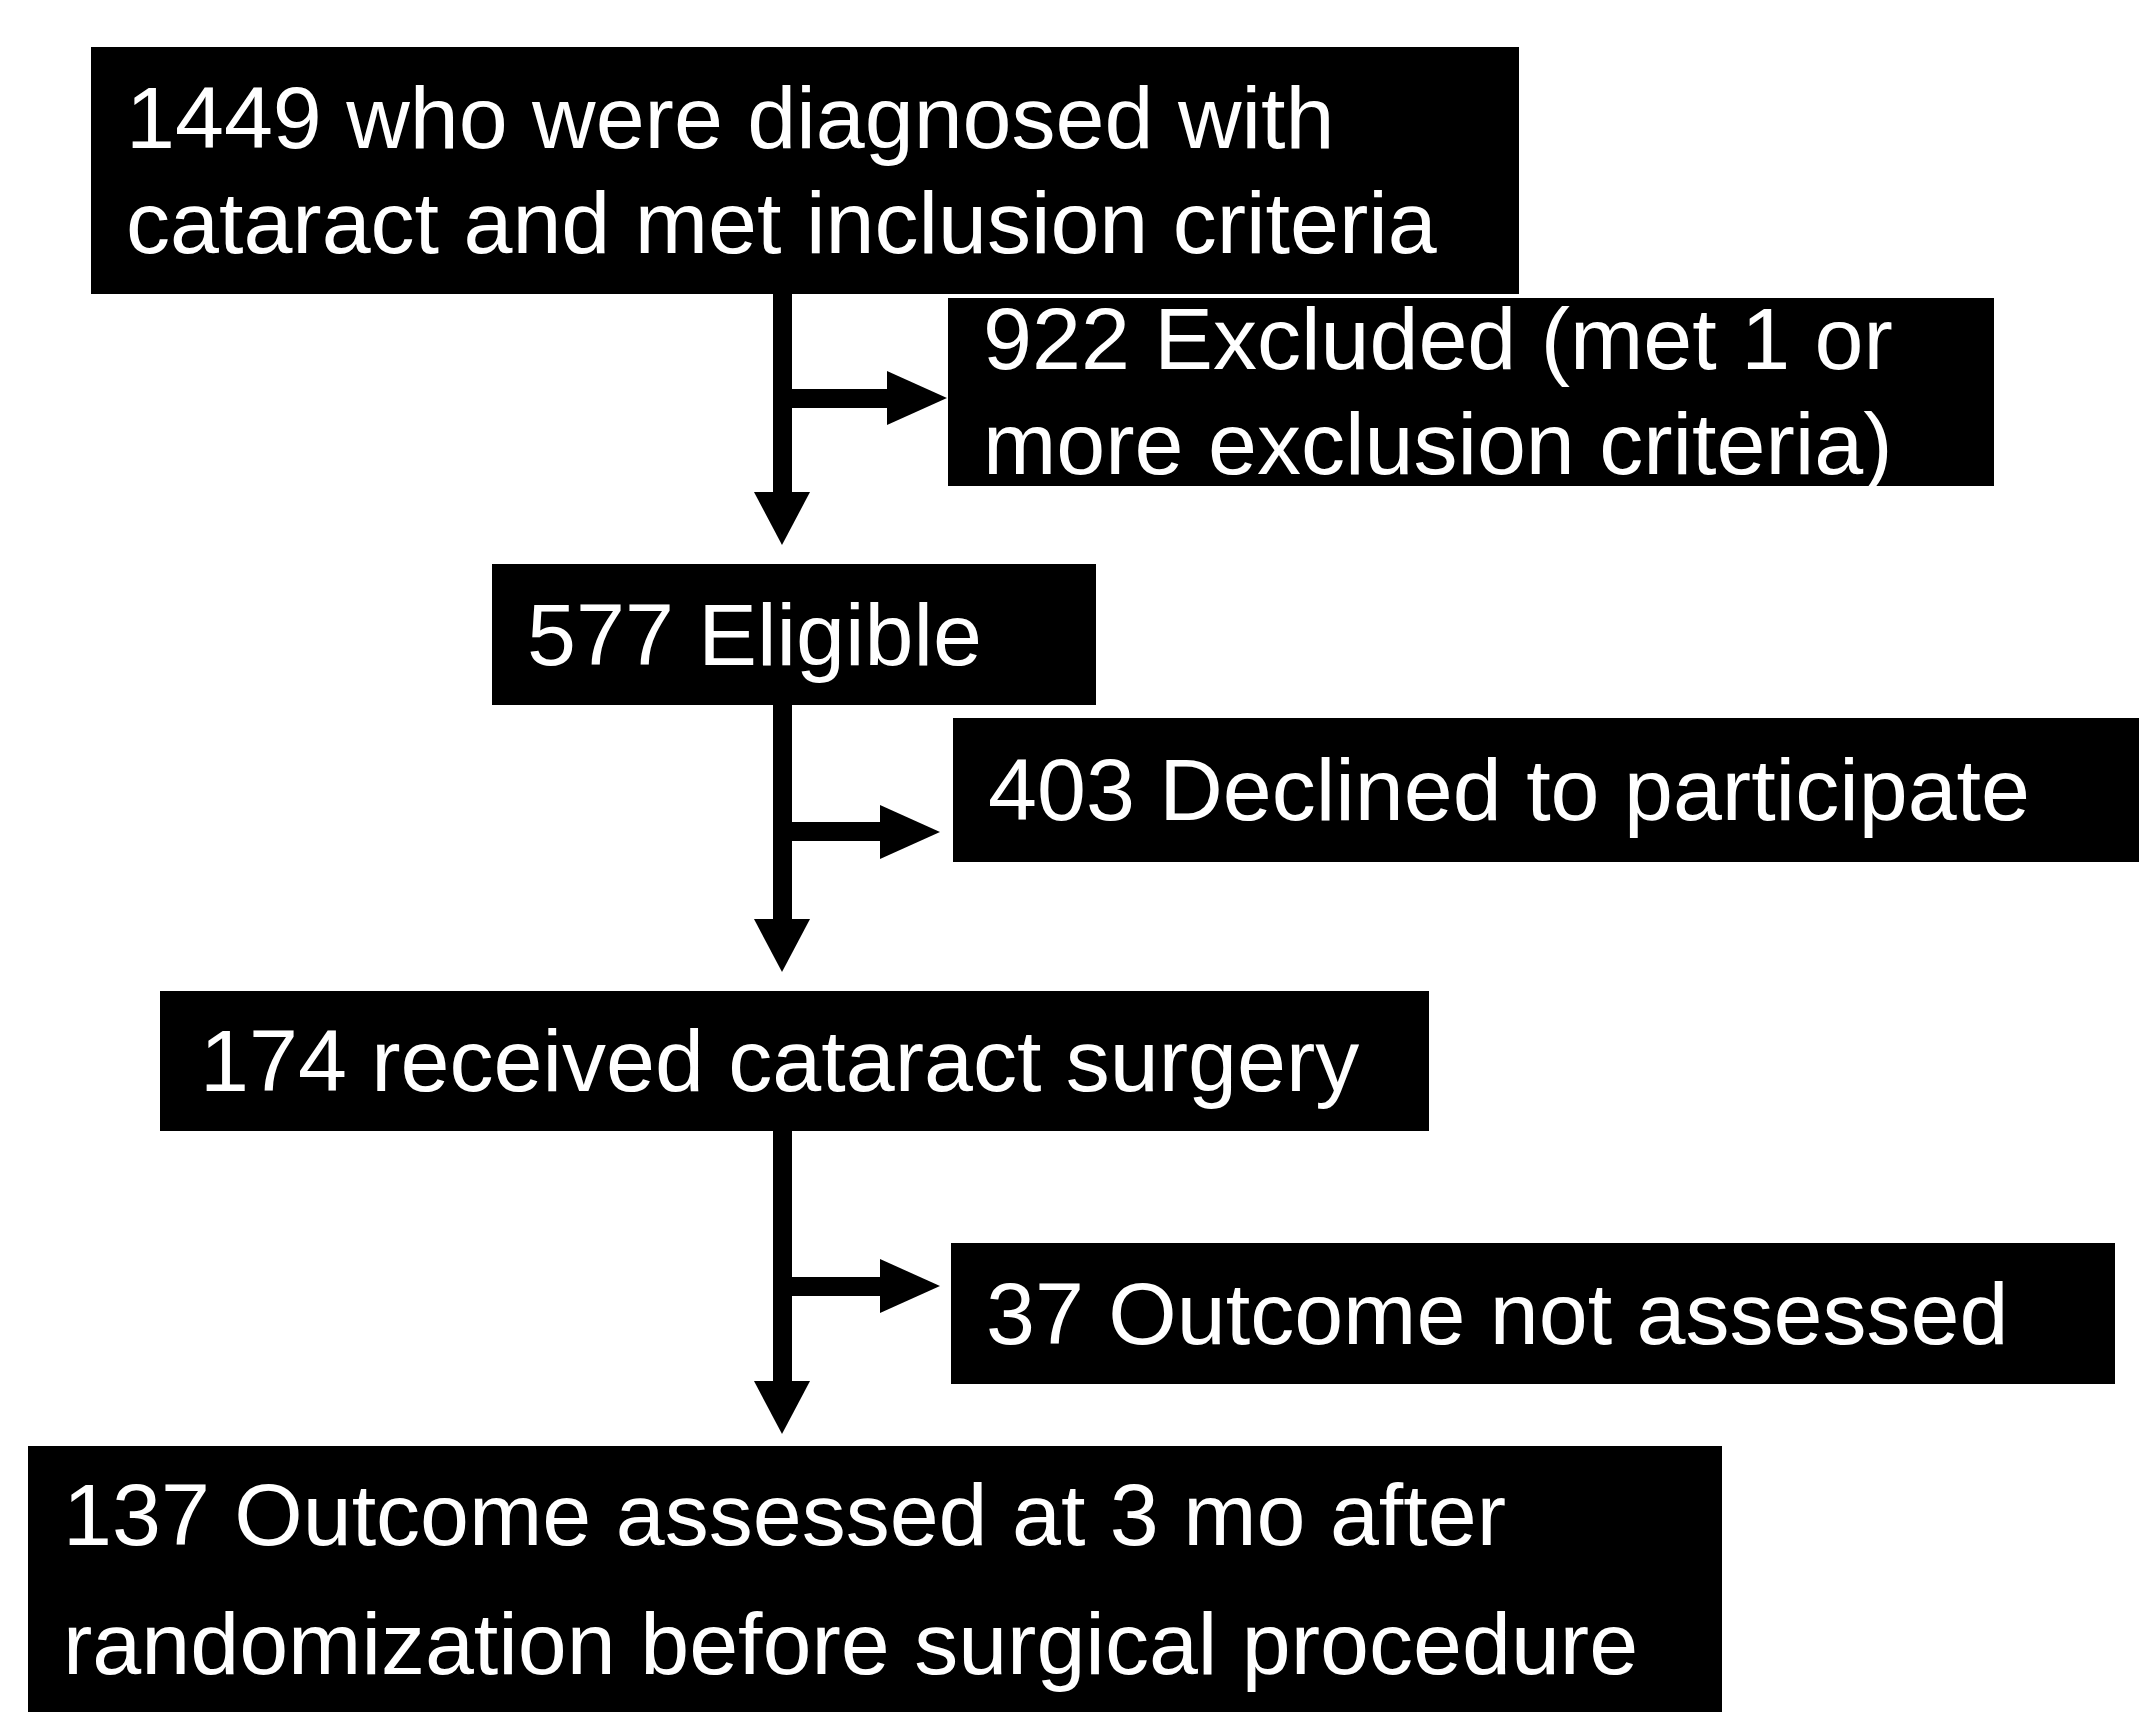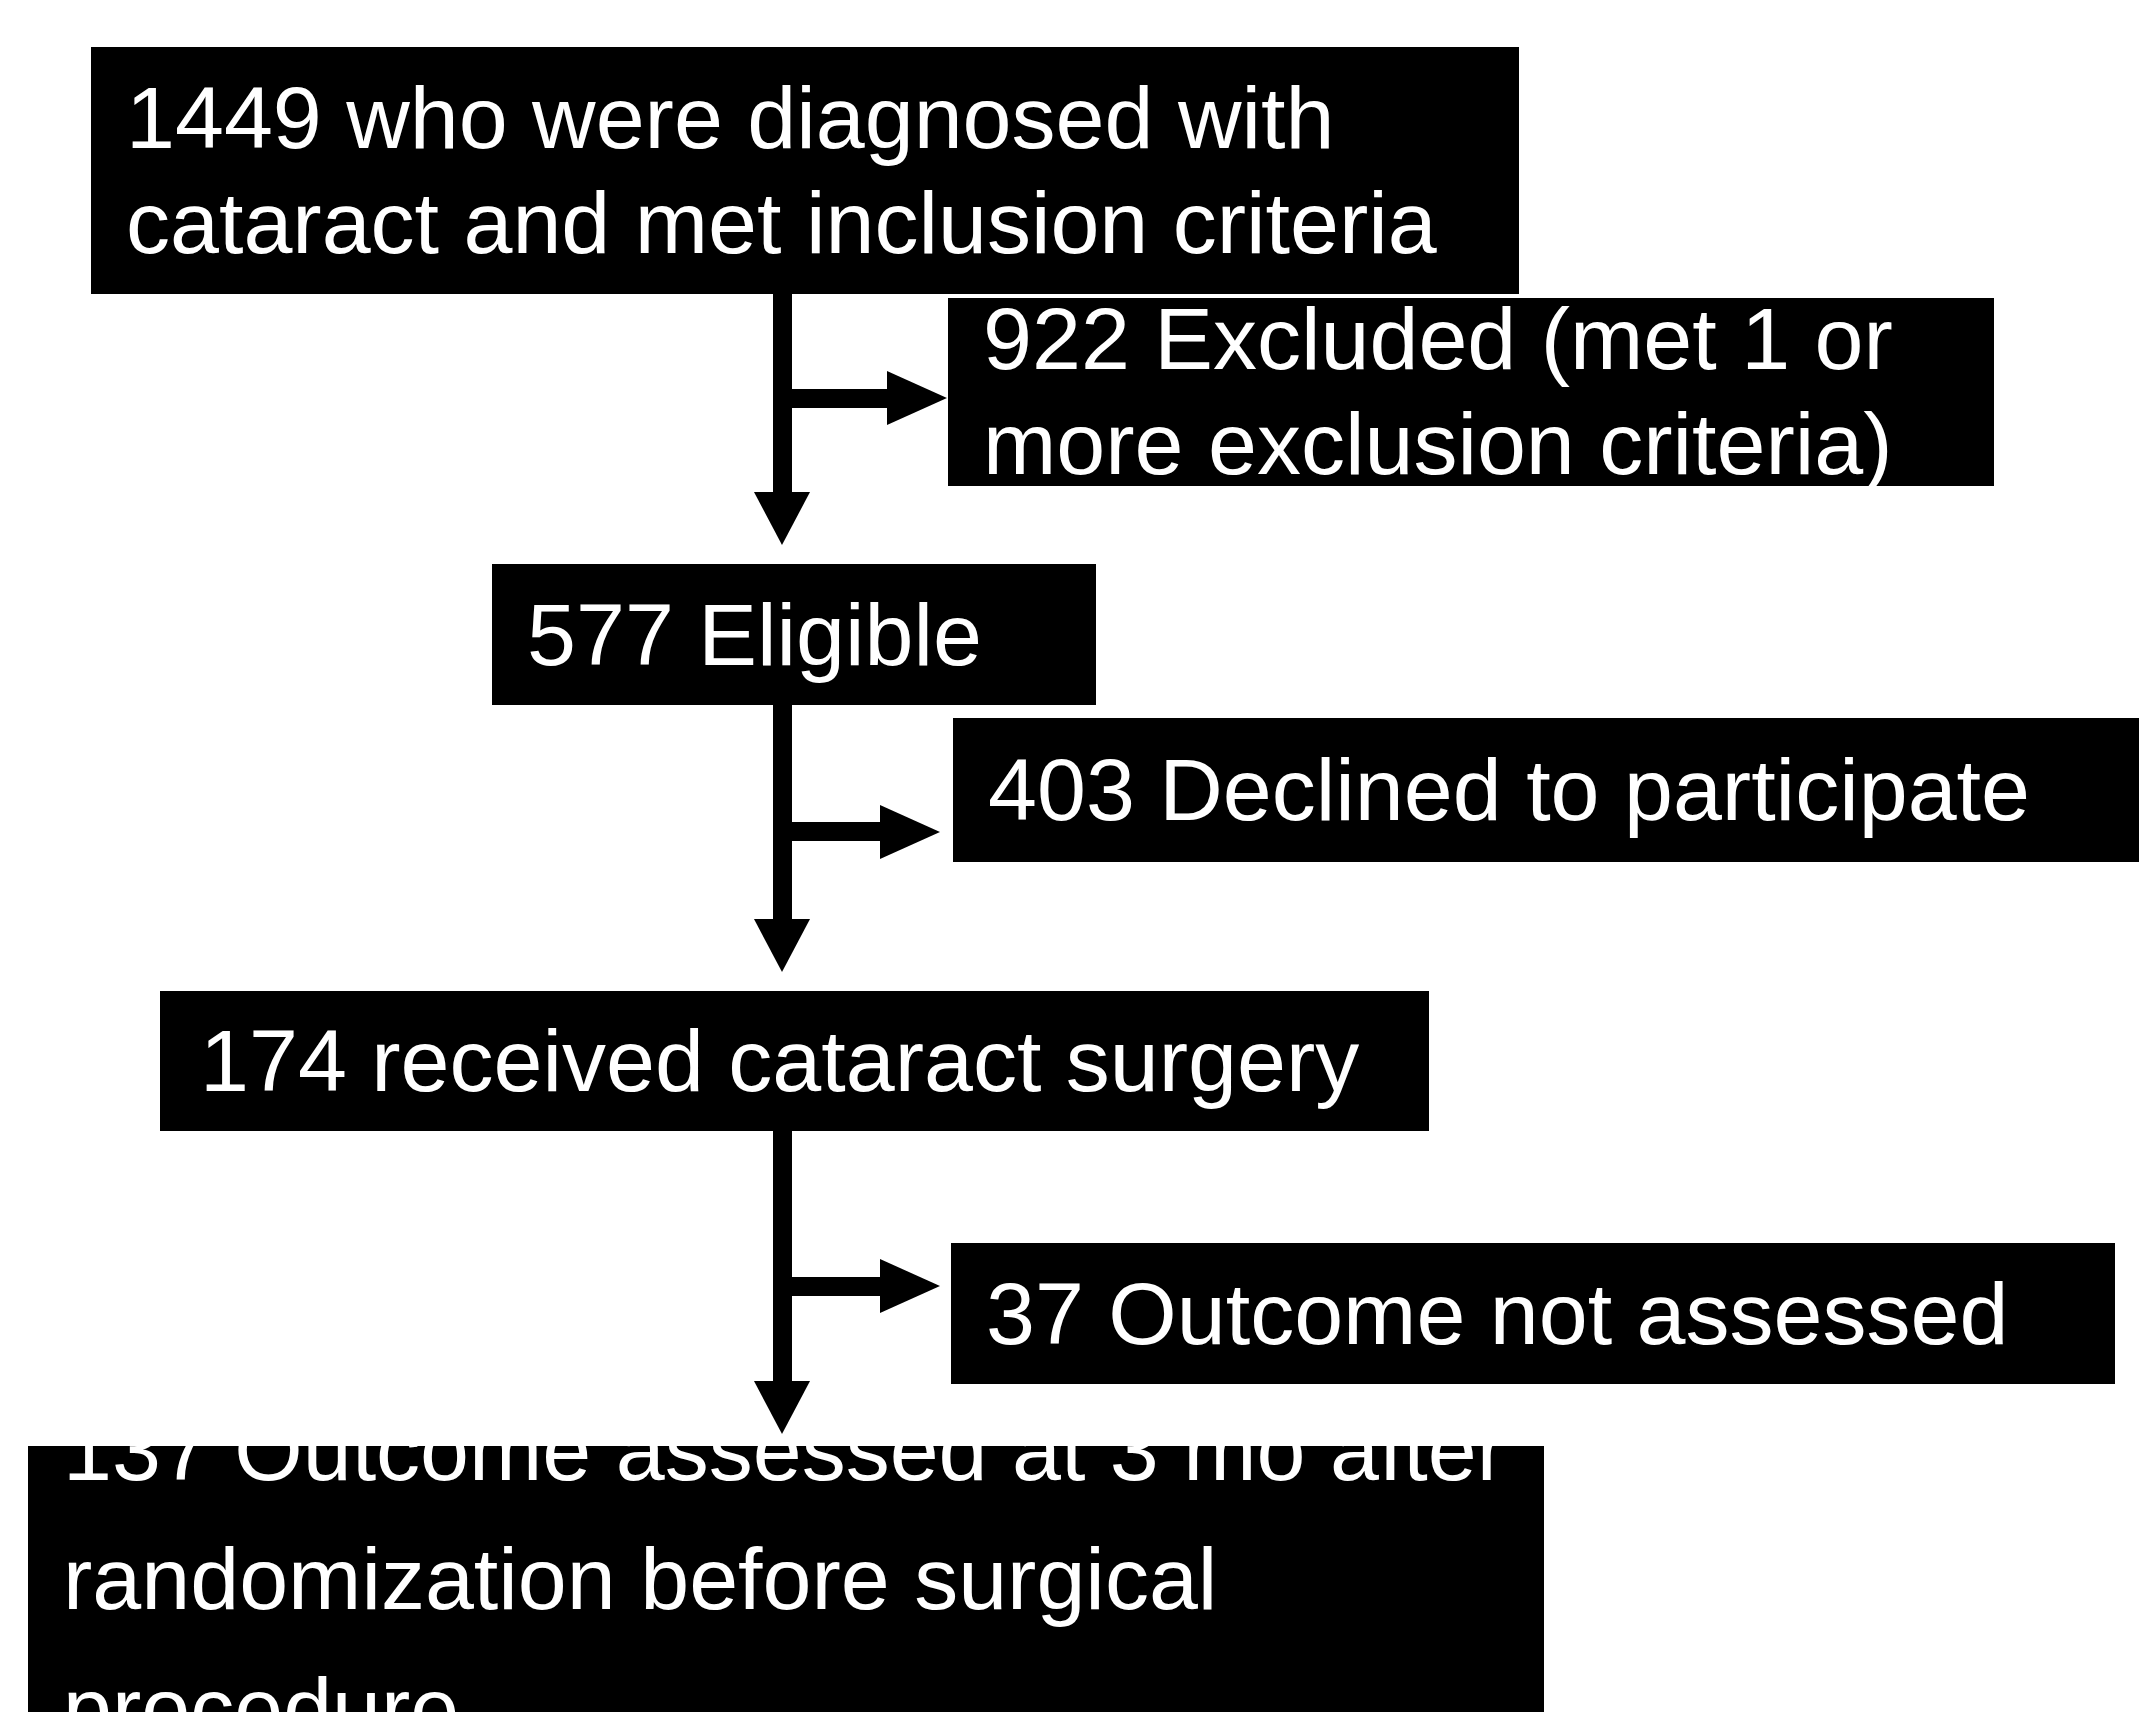--- a/index.html
+++ b/index.html
@@ -27,21 +27,21 @@
     padding-left: 35px;
     padding-right: 14px;
     white-space: pre-line;
   }
   #n1 { left: 83px;  top: 47px;   width: 1428px; height: 247px; line-height: 1.19; margin-left: 8px; }
   #n2 { left: 948px; top: 298px;  width: 1046px; height: 188px; line-height: 1.19; }
   #n3 { left: 483px;  top: 564px;  width: 604px;  height: 141px; margin-left: 9px; }
   #n4 { left: 953px; top: 718px; width: 1262px; height: 144px; }
   #n5 { left: 160px;  top: 991px; width: 1269px; height: 140px; padding-left: 40px; }
   #n6 { left: 951px; top: 1203px; width: 1164px; height: 141px; margin-top: 40px; }
-  #n7 { left: 28px;   top: 1446px; width: 1516px; height: 266px; line-height: 1.47; }
+  #n7 { left: 28px;   top: 1446px; width: 1694px; height: 266px; line-height: 1.47; }
 
   .vline {
     position: absolute;
     width: 19px;
     background: #000000;
   }
   #v1 { left: 773px; top: 275px;  height: 218px; }
   #v2 { left: 773px; top: 704px; height: 216px; }
   #v3 { left: 773px; top: 1130px; height: 253px; }
 

